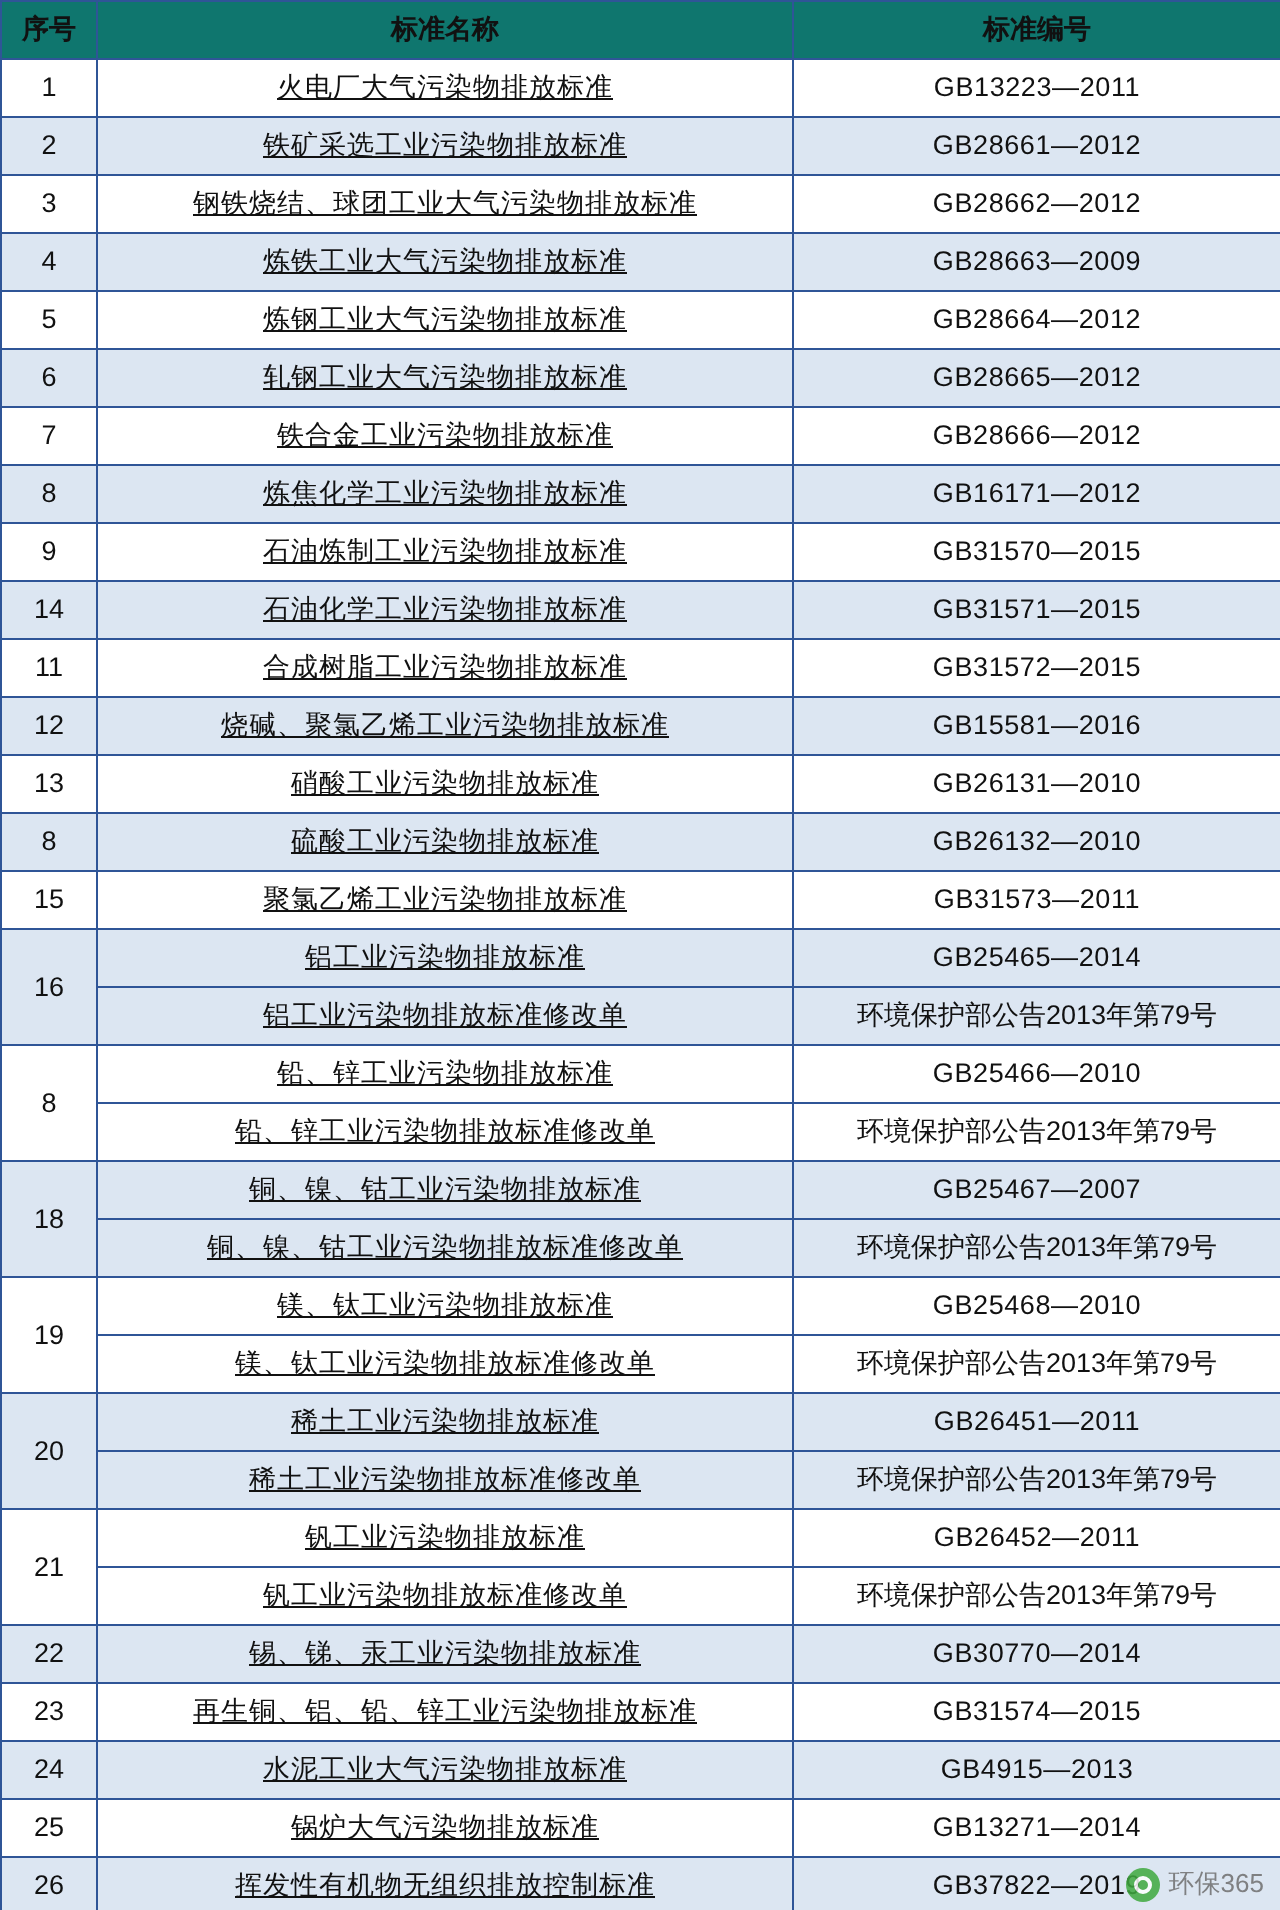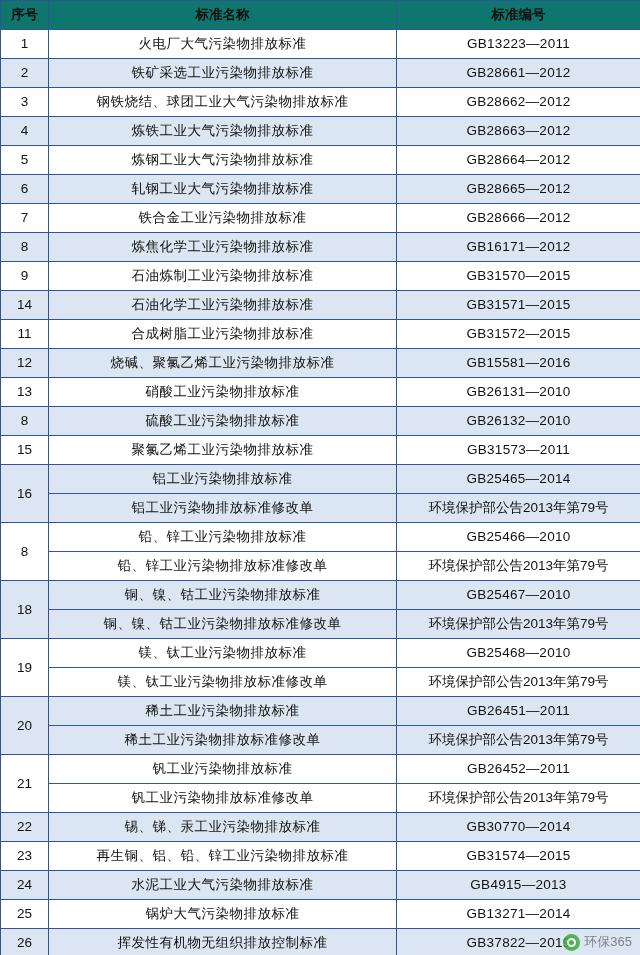--- a/index.html
+++ b/index.html
@@ -48,20 +48,21 @@
     background: #dce6f2;
   }
   tr.row-plain td {
     background: #ffffff;
   }
   td.no-cell {
     font-size: 13.5px;
   }
   td.name-cell {
     letter-spacing: 0.5px;
+    text-decoration: underline;
   }
   td.code-cell {
     letter-spacing: 0.3px;
   }
   td.code-long {
     font-size: 13px;
     letter-spacing: 0px;
   }
   .wm {
     position: absolute;
@@ -125,21 +126,21 @@
         <td class="code-cell">GB28661—2012</td>
       </tr>
       <tr class="row-plain">
         <td class="no-cell">3</td>
         <td class="name-cell">钢铁烧结、球团工业大气污染物排放标准</td>
         <td class="code-cell">GB28662—2012</td>
       </tr>
       <tr class="row-alt">
         <td class="no-cell">4</td>
         <td class="name-cell">炼铁工业大气污染物排放标准</td>
-        <td class="code-cell">GB28663—2012</td>
+        <td class="code-cell">GB28663—2009</td>
       </tr>
       <tr class="row-plain">
         <td class="no-cell">5</td>
         <td class="name-cell">炼钢工业大气污染物排放标准</td>
         <td class="code-cell">GB28664—2012</td>
       </tr>
       <tr class="row-alt">
         <td class="no-cell">6</td>
         <td class="name-cell">轧钢工业大气污染物排放标准</td>
         <td class="code-cell">GB28665—2012</td>
@@ -203,21 +204,21 @@
         <td class="name-cell">铅、锌工业污染物排放标准</td>
         <td class="code-cell">GB25466—2010</td>
       </tr>
       <tr class="row-plain">
         <td class="name-cell">铅、锌工业污染物排放标准修改单</td>
         <td class="code-cell code-long">环境保护部公告2013年第79号</td>
       </tr>
       <tr class="row-alt">
         <td class="no-cell" rowspan="2">18</td>
         <td class="name-cell">铜、镍、钴工业污染物排放标准</td>
-        <td class="code-cell">GB25467—2010</td>
+        <td class="code-cell">GB25467—2007</td>
       </tr>
       <tr class="row-alt">
         <td class="name-cell">铜、镍、钴工业污染物排放标准修改单</td>
         <td class="code-cell code-long">环境保护部公告2013年第79号</td>
       </tr>
       <tr class="row-plain">
         <td class="no-cell" rowspan="2">19</td>
         <td class="name-cell">镁、钛工业污染物排放标准</td>
         <td class="code-cell">GB25468—2010</td>
       </tr>

